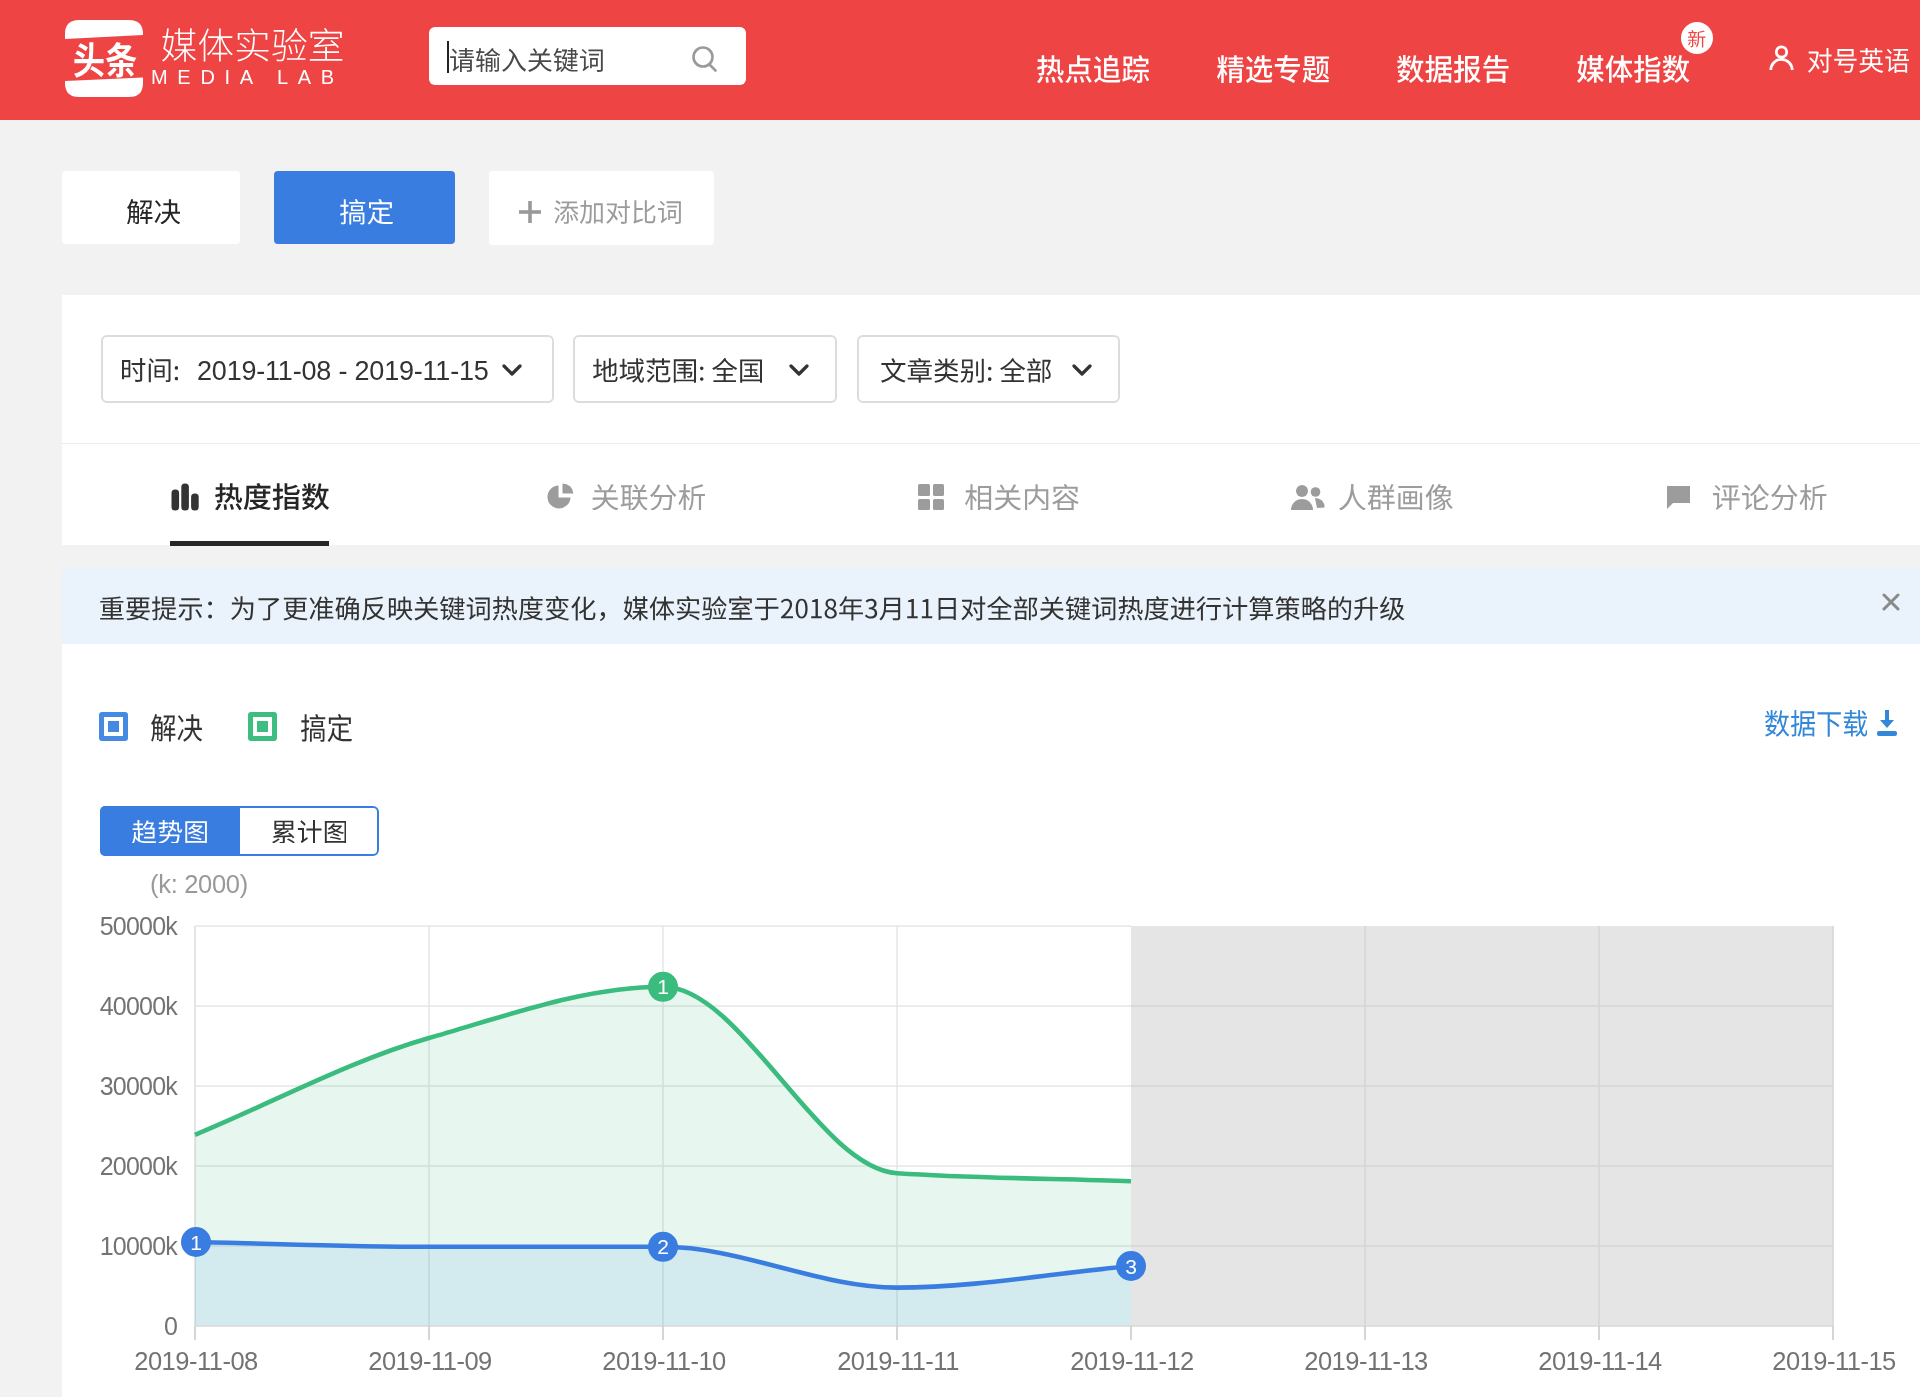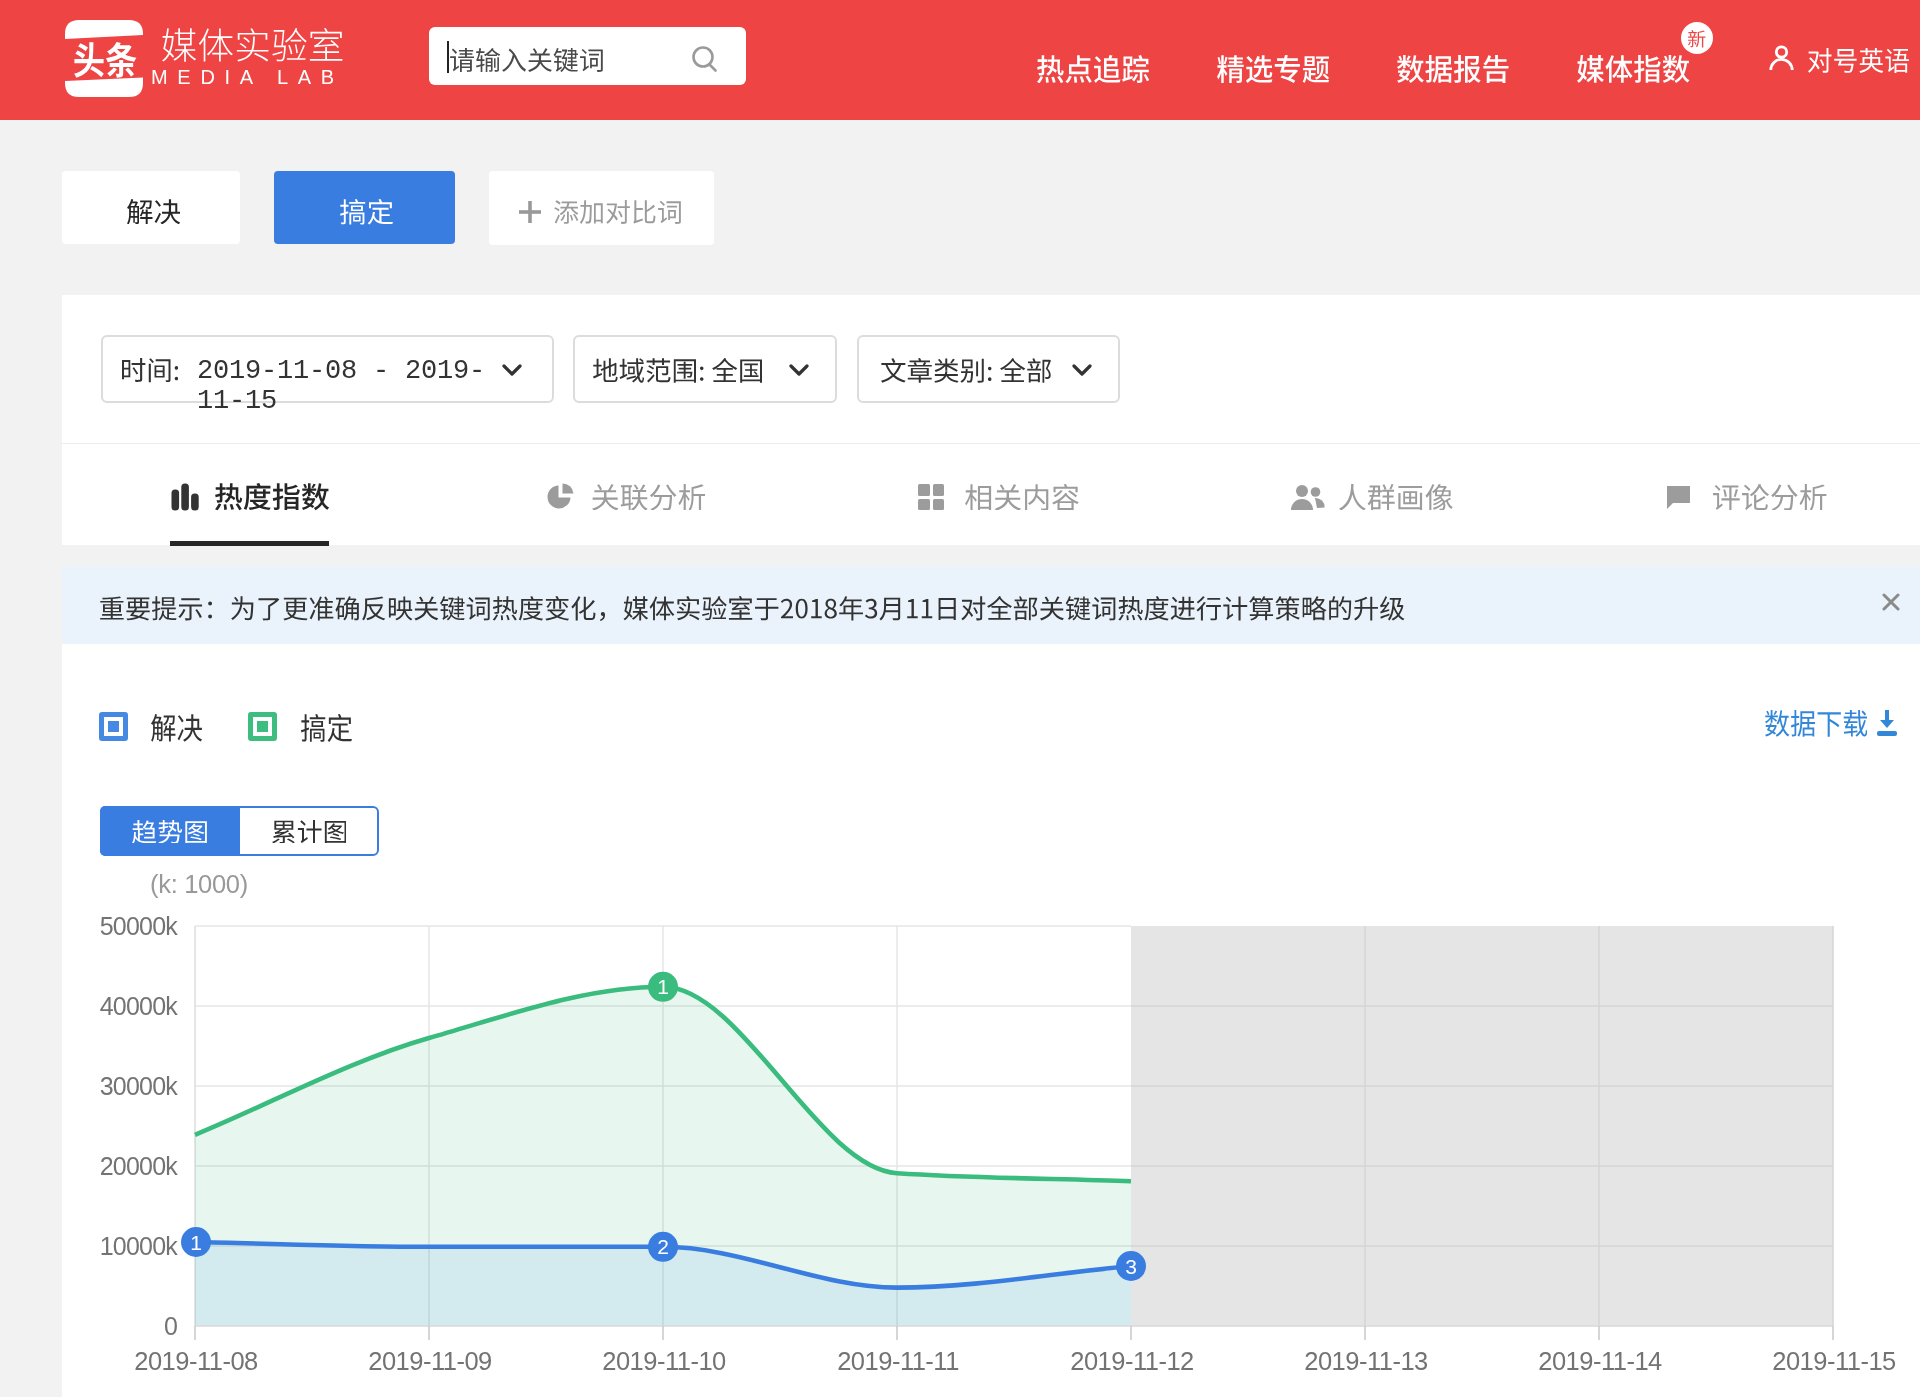--- a/index.html
+++ b/index.html
@@ -15,28 +15,28 @@
 <div class="abs" style="left:429px;top:27px;width:317px;height:58px;background:#fff;border-radius:6px"></div>
 <div class="abs" style="left:447px;top:41px;width:2px;height:32px;background:#222"></div>
 <div class="abs" style="left:1681px;top:22px;width:32px;height:32px;background:#fff;border-radius:50%"></div>
 <div class="abs" style="left:62px;top:171px;width:178px;height:73px;background:#fff;border-radius:4px"></div>
 <div class="abs" style="left:274px;top:171px;width:181px;height:73px;background:#3a7de0;border-radius:4px"></div>
 <div class="abs" style="left:489px;top:171px;width:225px;height:74px;background:#fff;border-radius:4px"></div>
 <div class="abs" style="left:62px;top:295px;width:1858px;height:250px;background:#fff"></div>
 <div class="abs" style="left:101px;top:335px;width:453px;height:68px;border:2px solid #dcdcdc;border-radius:6px;background:#fff"></div>
 <div class="abs" style="left:573px;top:335px;width:264px;height:68px;border:2px solid #dcdcdc;border-radius:6px;background:#fff"></div>
 <div class="abs" style="left:857px;top:335px;width:263px;height:68px;border:2px solid #dcdcdc;border-radius:6px;background:#fff"></div>
-<div class="abs" style="left:197px;top:356px;width:300px;height:30px;color:#333;font-size:27px;letter-spacing:-0.2px;font-family:Liberation Mono, monospace">2019-11-08 - 2019-11-15</div>
+<div class="abs" style="left:197px;top:356px;width:300px;height:30px;color:#333;font-size:27px;letter-spacing:-0.2px;font-family:Liberation Sans, sans-serif">2019-11-08 - 2019-11-15</div>
 <div class="abs" style="left:62px;top:443px;width:1858px;height:1px;background:#ececec"></div>
 <div class="abs" style="left:170px;top:541px;width:159px;height:5px;background:#262626"></div>
 <div class="abs" style="left:62px;top:567px;width:1858px;height:830px;background:#fff"></div>
 <div class="abs" style="left:62px;top:567px;width:1858px;height:77px;background:#eaf3fb"></div>
 <div class="abs" style="left:100px;top:806px;width:279px;height:50px;border:2px solid #3a7de0;border-radius:6px;background:#fff"></div>
 <div class="abs" style="left:100px;top:806px;width:140px;height:50px;background:#3a7de0;border-radius:5px 0 0 5px"></div>
-<div class="abs" style="left:150px;top:870px;width:130px;height:26px;color:#999;font-size:25.5px;letter-spacing:-0.3px">(k: 1000)</div>
+<div class="abs" style="left:150px;top:870px;width:130px;height:26px;color:#999;font-size:25.5px;letter-spacing:-0.3px">(k: 2000)</div>
 <svg style="position:absolute;left:0;top:0;z-index:5" width="1920" height="1397" viewBox="0 0 1920 1397">
     <rect x="1131" y="926" width="702" height="400" fill="#e5e5e5"></rect>
     <line x1="195" y1="926" x2="1131" y2="926" stroke="#e6e6e6" stroke-width="1.5"></line>
     <line x1="195" y1="1006" x2="1131" y2="1006" stroke="#e6e6e6" stroke-width="1.5"></line>
     <line x1="195" y1="1086" x2="1131" y2="1086" stroke="#e6e6e6" stroke-width="1.5"></line>
     <line x1="195" y1="1166" x2="1131" y2="1166" stroke="#e6e6e6" stroke-width="1.5"></line>
     <line x1="195" y1="1246" x2="1131" y2="1246" stroke="#e6e6e6" stroke-width="1.5"></line>
     <line x1="429" y1="926" x2="429" y2="1326" stroke="#e6e6e6" stroke-width="1.5"></line>
     <line x1="663" y1="926" x2="663" y2="1326" stroke="#e6e6e6" stroke-width="1.5"></line>
     <line x1="897" y1="926" x2="897" y2="1326" stroke="#e6e6e6" stroke-width="1.5"></line>

